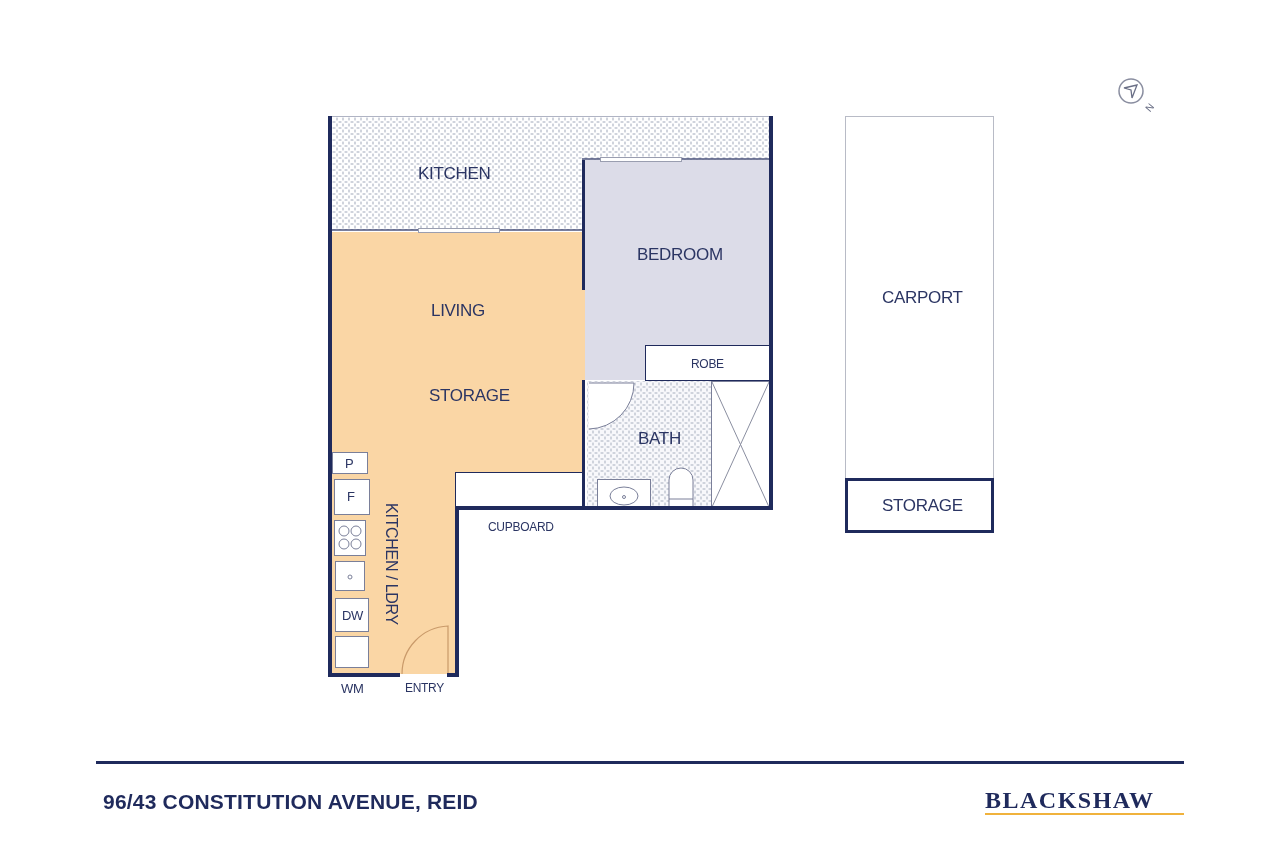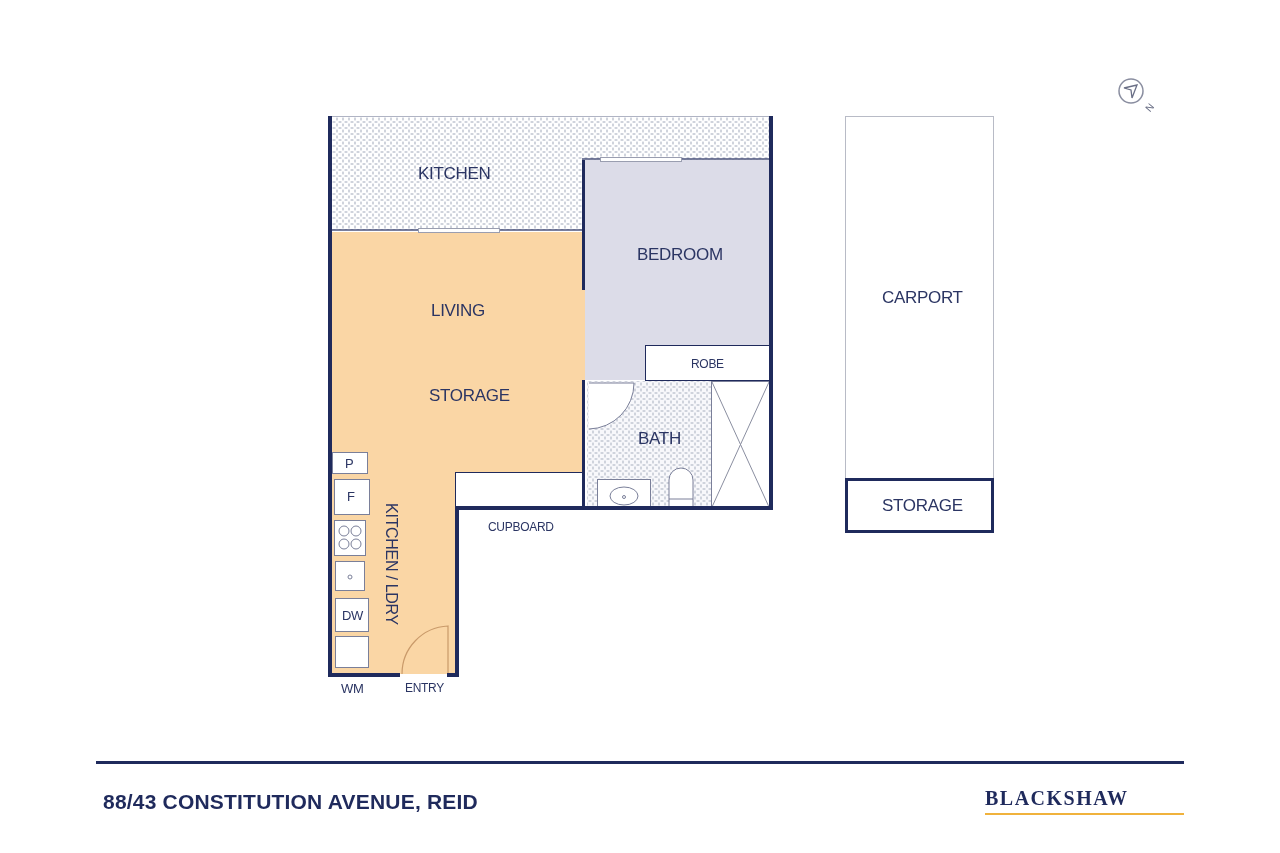--- a/index.html
+++ b/index.html
@@ -7,21 +7,21 @@
   .abs{position:absolute;}
   .label{position:absolute;color:#2b3563;font-family:"Liberation Sans",sans-serif;font-size:17px;letter-spacing:-0.3px;white-space:nowrap;}
   .sm{font-size:12px;}
   .xs{font-size:13px;}
   .hatch{background-color:#ffffff;background-image:radial-gradient(circle, transparent 2.2px, #cfd3dc 2.3px, #cfd3dc 2.8px, transparent 3px);background-size:6px 6px;}
   .hatch-bath{background-color:#f8f8fb;background-image:radial-gradient(circle, transparent 2.2px, #cfd3dc 2.3px, #cfd3dc 2.8px, transparent 3px);background-size:6px 6px;}
   .wall{position:absolute;background:#1f2a5c;}
   .box{position:absolute;background:#fff;border:1px solid #7a7f99;box-sizing:border-box;}
   .footer-rule{position:absolute;left:96px;top:761px;width:1088px;height:3px;background:#1f2a5c;}
   .address{position:absolute;left:103px;top:790px;font-size:21px;font-weight:bold;color:#1f2a5c;letter-spacing:0.2px;}
-  .brand{position:absolute;left:985px;top:787px;font-family:"Liberation Serif",serif;font-weight:bold;font-size:20px;color:#1f2a5c;letter-spacing:1.5px;}
+  .brand{position:absolute;left:985px;top:787px;font-family:"Liberation Serif",serif;font-weight:bold;font-size:24px;color:#1f2a5c;letter-spacing:1.5px;}
   .brand-underline{position:absolute;left:985px;top:813px;width:199px;height:2px;background:#f0b23c;}
 </style>
 </head>
 <body>
 
 <div class="abs" style="left:1114px;top:76px;width:48px;height:44px;">
   <svg width="48" height="44" viewBox="0 0 48 44">
     <circle cx="17" cy="15" r="12" fill="none" stroke="#8a8ea0" stroke-width="1.5"></circle>
     <path d="M10 12 L23 9 L18 22 L17 14 Z" fill="none" stroke="#6a6f86" stroke-width="1.3"></path>
   </svg>
@@ -108,15 +108,15 @@
 <div class="wall" style="left:582px;top:158px;width:191px;height:2px;opacity:.6;"></div>
 <div class="abs" style="left:418px;top:228px;width:80px;height:3px;background:#fff;border:1px solid #9a9eb0;"></div>
 <div class="abs" style="left:600px;top:157px;width:80px;height:3px;background:#fff;border:1px solid #9a9eb0;"></div>
 
 <div class="abs" style="left:845px;top:116px;width:149px;height:363px;border:1px solid #b8bbc6;box-sizing:border-box;"></div>
 <span class="label" style="left:882px;top:288px;text-align:right;">CARPORT</span>
 <div class="abs" style="left:845px;top:478px;width:149px;height:55px;border:3px solid #1f2a5c;box-sizing:border-box;"></div>
 <span class="label" style="left:882px;top:496px;">STORAGE</span>
 
 <div class="footer-rule"></div>
-<div class="address">88/43 CONSTITUTION AVENUE, REID</div>
+<div class="address">96/43 CONSTITUTION AVENUE, REID</div>
 <div class="brand">BLACKSHAW</div>
 <div class="brand-underline"></div>
 
 </body></html>

